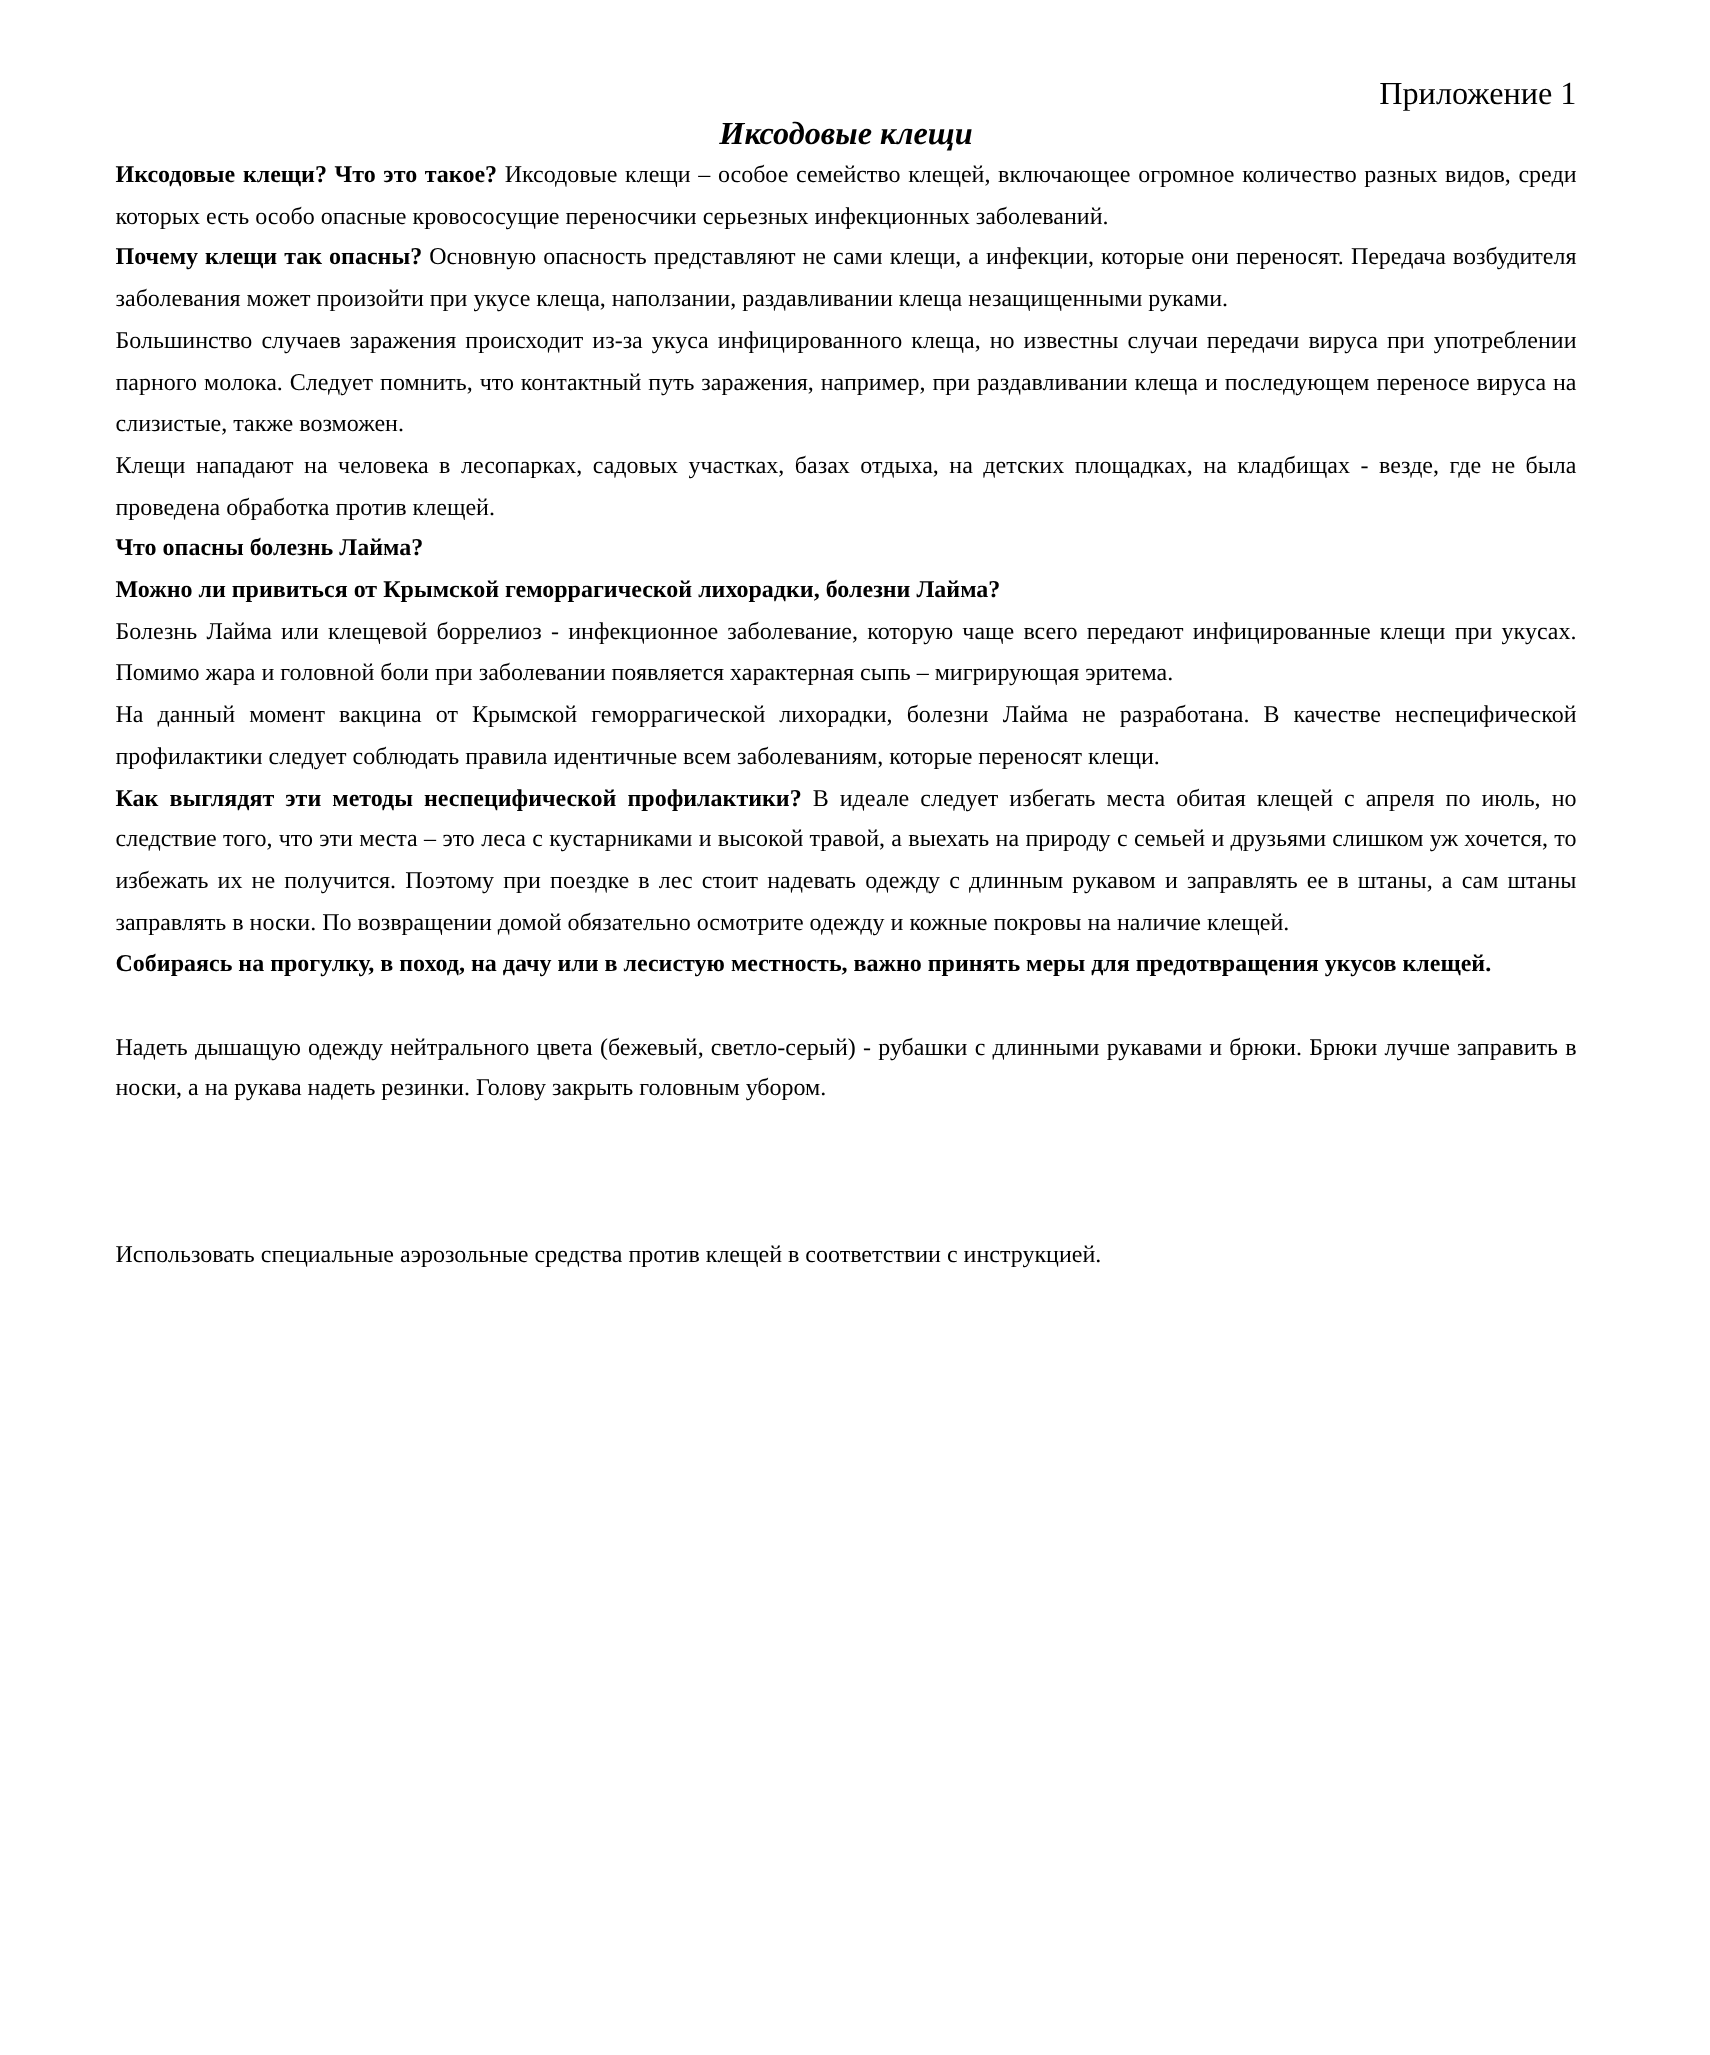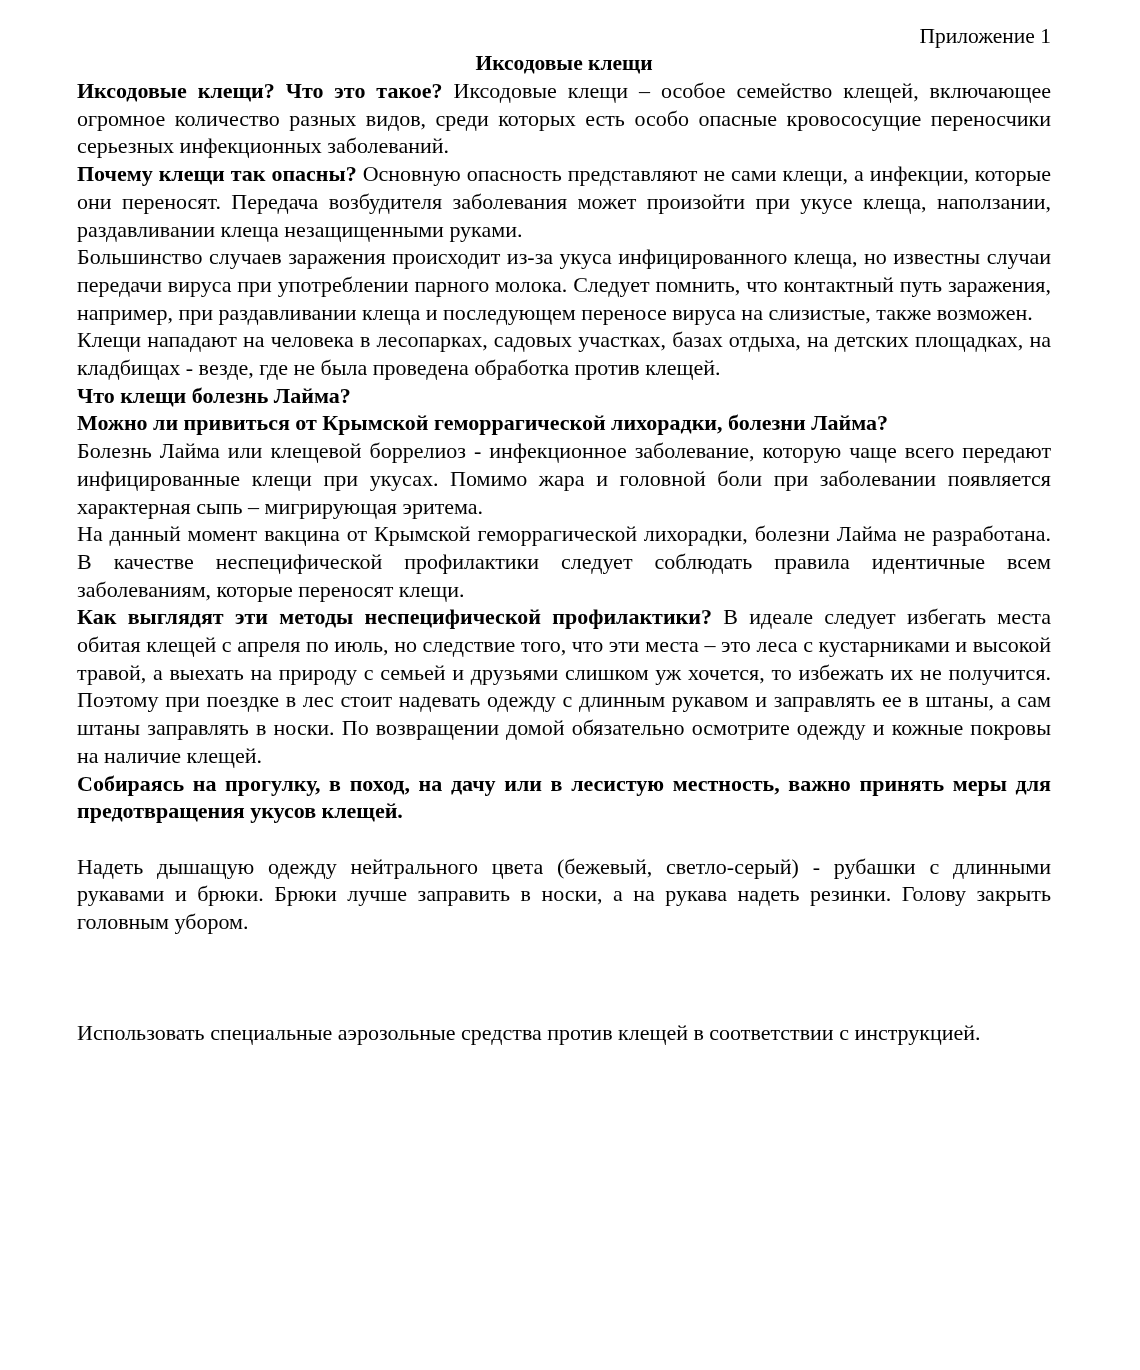--- a/index.html
+++ b/index.html
@@ -1,41 +1,41 @@
 <!DOCTYPE html>
 <html><head>
 <meta charset="utf-8">
 <style>
   html, body { margin: 0; padding: 0; background: #ffffff; }
   body {
     width: 1140px; height: 1370px; position: relative; overflow: hidden;
     font-family: "Liberation Serif", serif; color: #000;
   }
   .page { position: absolute; left: 77px; top: 22px; width: 974px; }
-  .appendix { text-align: right; font-size: 21.5px; line-height: 28px; height: 28px; }
-  .title { text-align: center; font-size: 21.5px; line-height: 27px; font-weight: bold; height: 27px; }
+  .appendix { text-align: right; font-size: 21.5px; line-height: 28px; height: 28px; margin-top: 26px; }
+  .title { text-align: center; font-size: 21.5px; line-height: 27px; font-style: italic; font-weight: bold; height: 27px; }
   .p {
-    font-size: 22px; line-height: 27.7px; text-align: justify; margin: 0;
+    font-size: 16px; line-height: 27.7px; text-align: justify; margin: 0;
   }
   .p b { font-weight: bold; }
   .gap1 { height: 27.7px; }
   .gap3 { height: 83px; }
 </style>
 </head>
 <body>
 
 <div class="page">
   <div class="appendix">Приложение 1</div>
   <div class="title">Иксодовые клещи</div>
 
   <p class="p"><b>Иксодовые клещи? Что это такое?</b><span> Иксодовые клещи – особое семейство клещей, включающее огромное количество разных видов, среди которых есть особо опасные кровососущие переносчики серьезных инфекционных заболеваний.</span></p>
   <p class="p"><b>Почему клещи так опасны?</b><span> Основную опасность представляют не сами клещи, а инфекции, которые они переносят. Передача возбудителя заболевания может произойти при укусе клеща, наползании, раздавливании клеща незащищенными руками.</span></p>
   <p class="p">Большинство случаев заражения происходит из-за укуса инфицированного клеща, но известны случаи передачи вируса при употреблении парного молока. Следует помнить, что контактный путь заражения, например, при раздавливании клеща и последующем переносе вируса на слизистые, также возможен.</p>
   <p class="p">Клещи нападают на человека в лесопарках, садовых участках, базах отдыха, на детских площадках, на кладбищах - везде, где не была проведена обработка против клещей.</p>
-  <p class="p"><b>Что клещи болезнь Лайма?</b></p>
+  <p class="p"><b>Что опасны болезнь Лайма?</b></p>
   <p class="p"><b>Можно ли привиться от Крымской геморрагической лихорадки, болезни Лайма?</b></p>
   <p class="p">Болезнь Лайма или клещевой боррелиоз - инфекционное заболевание, которую чаще всего передают инфицированные клещи при укусах. Помимо жара и головной боли при заболевании появляется характерная сыпь – мигрирующая эритема.</p>
   <p class="p">На данный момент вакцина от Крымской геморрагической лихорадки, болезни Лайма не разработана. В качестве неспецифической профилактики следует соблюдать правила идентичные всем заболеваниям, которые переносят клещи.</p>
   <p class="p"><b>Как выглядят эти методы неспецифической профилактики?</b><span> В идеале следует избегать места обитая клещей с апреля по июль, но следствие того, что эти места – это леса с кустарниками и высокой травой, а выехать на природу с семьей и друзьями слишком уж хочется, то избежать их не получится. Поэтому при поездке в лес стоит надевать одежду с длинным рукавом и заправлять ее в штаны, а сам штаны заправлять в носки. По возвращении домой обязательно осмотрите одежду и кожные покровы на наличие клещей.</span></p>
   <p class="p"><b>Собираясь на прогулку, в поход, на дачу или в лесистую местность, важно принять меры для предотвращения укусов клещей.</b></p>
 
   <div class="gap1"></div>
   <p class="p">Надеть дышащую одежду нейтрального цвета (бежевый, светло-серый) - рубашки с длинными рукавами и брюки. Брюки лучше заправить в носки, а на рукава надеть резинки. Голову закрыть головным убором.</p>
   <div class="gap3"></div>
   <p class="p">Использовать специальные аэрозольные средства против клещей в соответствии с инструкцией.</p>

